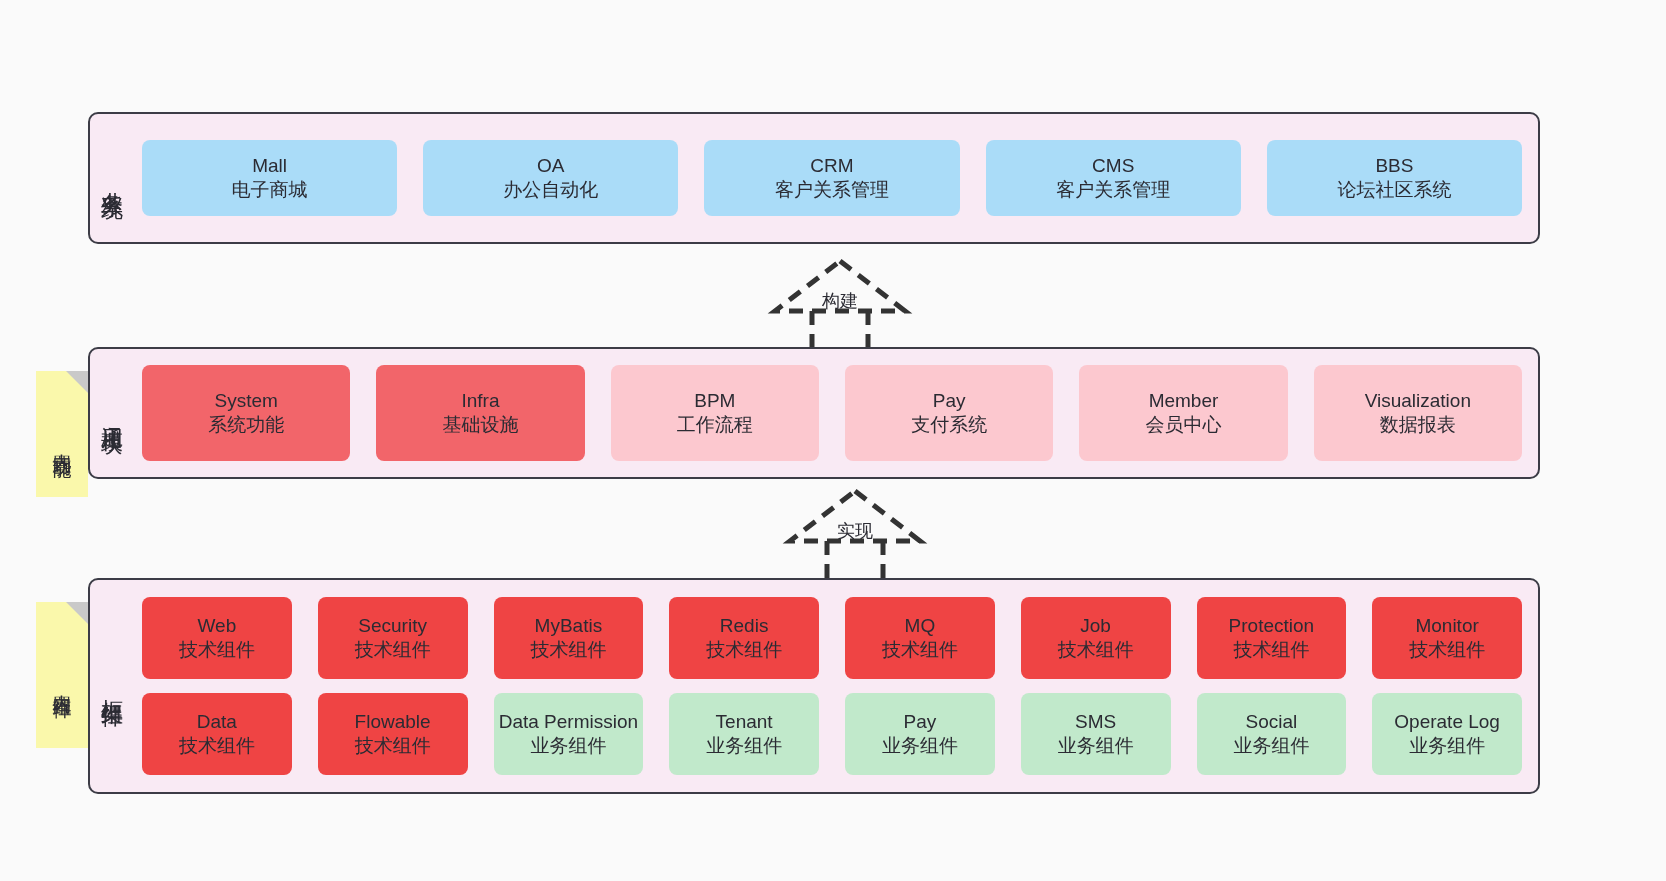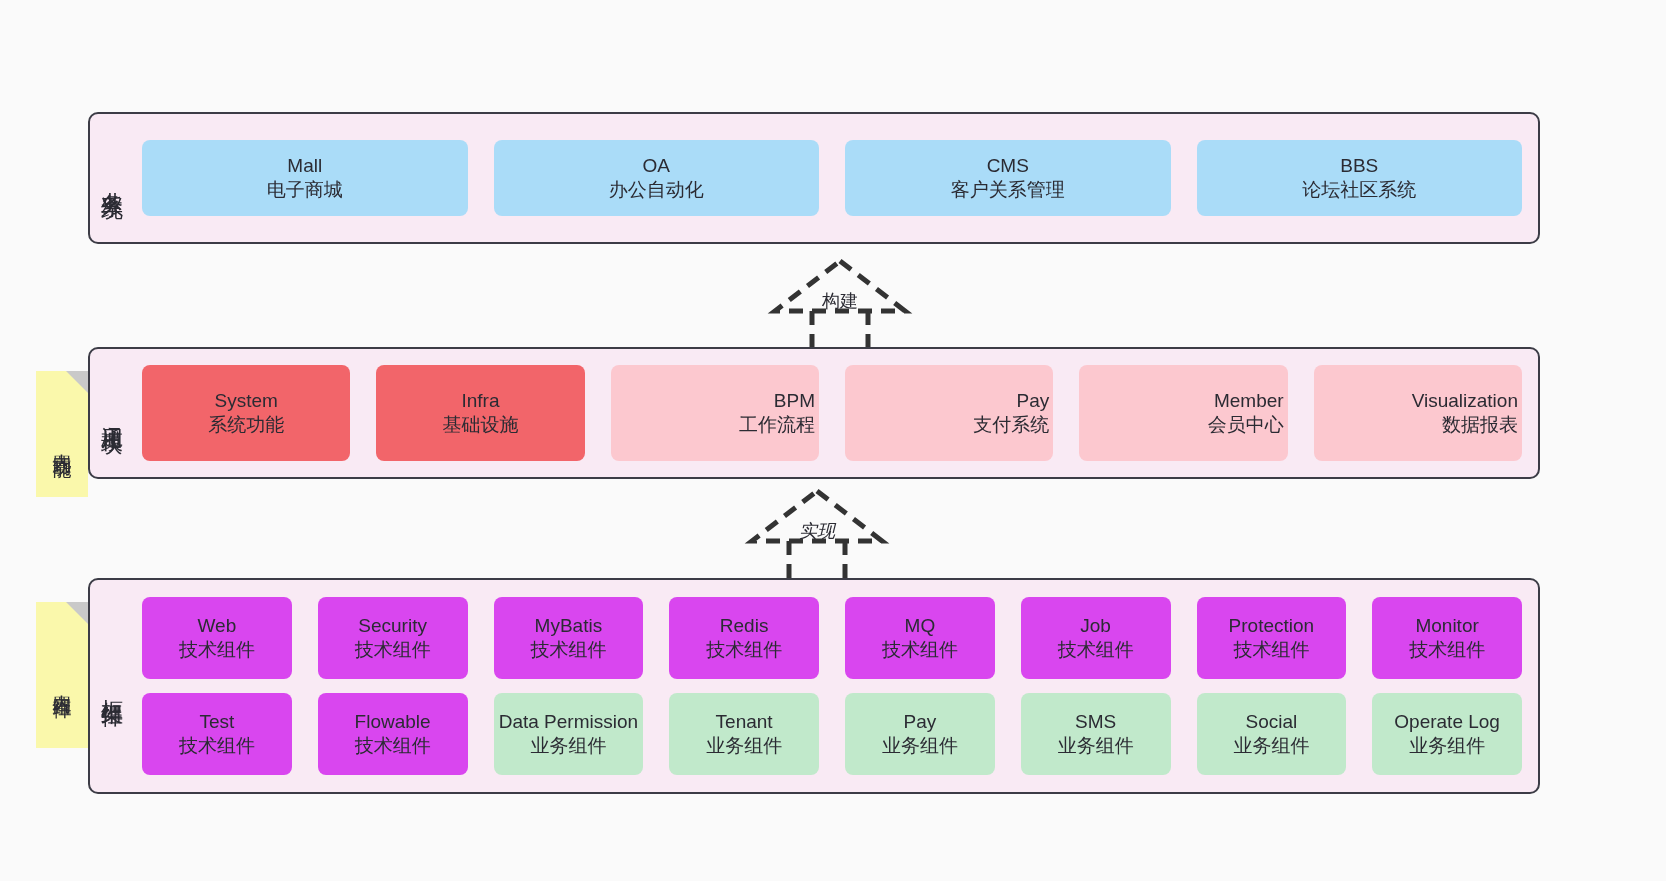--- a/index.html
+++ b/index.html
@@ -75,22 +75,22 @@
     color: #2b2b33;
     box-sizing: border-box;
     padding: 6px 4px;
   }
   .card .t-en { display: block; }
   .card .t-cn { display: block; }
 
   
   .c-blue       { background: #aadcf8; }
   .c-red        { background: #f2656a; }
-  .c-pink       { background: #fcc8cf; align-items: flex-end; }
-  .c-green      { background: #d946ef; }
+  .c-pink       { background: #fcc8cf; }
+  .c-green      { background: #ef4444; }
   .c-lightgreen { background: #c1e9cb; }
 
   
   #layer-business  { left: 88px;  top: 112px; width: 1452px; height: 132px; }
   #layer-common    { left: 88px;  top: 347px; width: 1452px; height: 132px; }
   #layer-framework { left: 88px;  top: 578px; width: 1452px; height: 216px; }
 
   #layer-business  .card-row { height: 76px; }
   #layer-common    .card-row { height: 96px; }
   #layer-framework .card-row { height: 82px; }
@@ -137,38 +137,42 @@
     left: 50%;
     transform: translateX(-50%);
     top: 36px;
     font-size: 18px;
     color: #2b2b33;
     background: transparent;
     white-space: nowrap;
     user-select: none;
   }
   #arrow-build   { left: 755px; top: 253px; }
-  #arrow-realize { left: 732px; top: 483px; font-style: italic; }
+  #arrow-realize { left: 770px; top: 483px; }
 </style>
 </head>
 <body>
 
 <div id="canvas">
 
   <div class="layer" id="layer-business">
     <div class="layer-title">业务系统</div>
     <div class="cards">
       <div class="card-row">
         <div class="card c-blue">
           <span class="t-en">Mall</span>
           <span class="t-cn">电子商城</span>
         </div>
         <div class="card c-blue">
           <span class="t-en">OA</span>
           <span class="t-cn">办公自动化</span>
+        </div>
+        <div class="card c-blue">
+          <span class="t-en">CRM</span>
+          <span class="t-cn">客户关系管理</span>
         </div>
         <div class="card c-blue">
           <span class="t-en">CMS</span>
           <span class="t-cn">客户关系管理</span>
         </div>
         <div class="card c-blue">
           <span class="t-en">BBS</span>
           <span class="t-cn">论坛社区系统</span>
         </div>
       </div>
@@ -271,21 +275,21 @@
           <span class="t-cn">技术组件</span>
         </div>
         <div class="card c-green">
           <span class="t-en">Monitor</span>
           <span class="t-cn">技术组件</span>
         </div>
       </div>
 
       <div class="card-row">
         <div class="card c-green">
-          <span class="t-en">Test</span>
+          <span class="t-en">Data</span>
           <span class="t-cn">技术组件</span>
         </div>
         <div class="card c-green">
           <span class="t-en">Flowable</span>
           <span class="t-cn">技术组件</span>
         </div>
         <div class="card c-lightgreen">
           <span class="t-en">Data Permission</span>
           <span class="t-cn">业务组件</span>
         </div>

